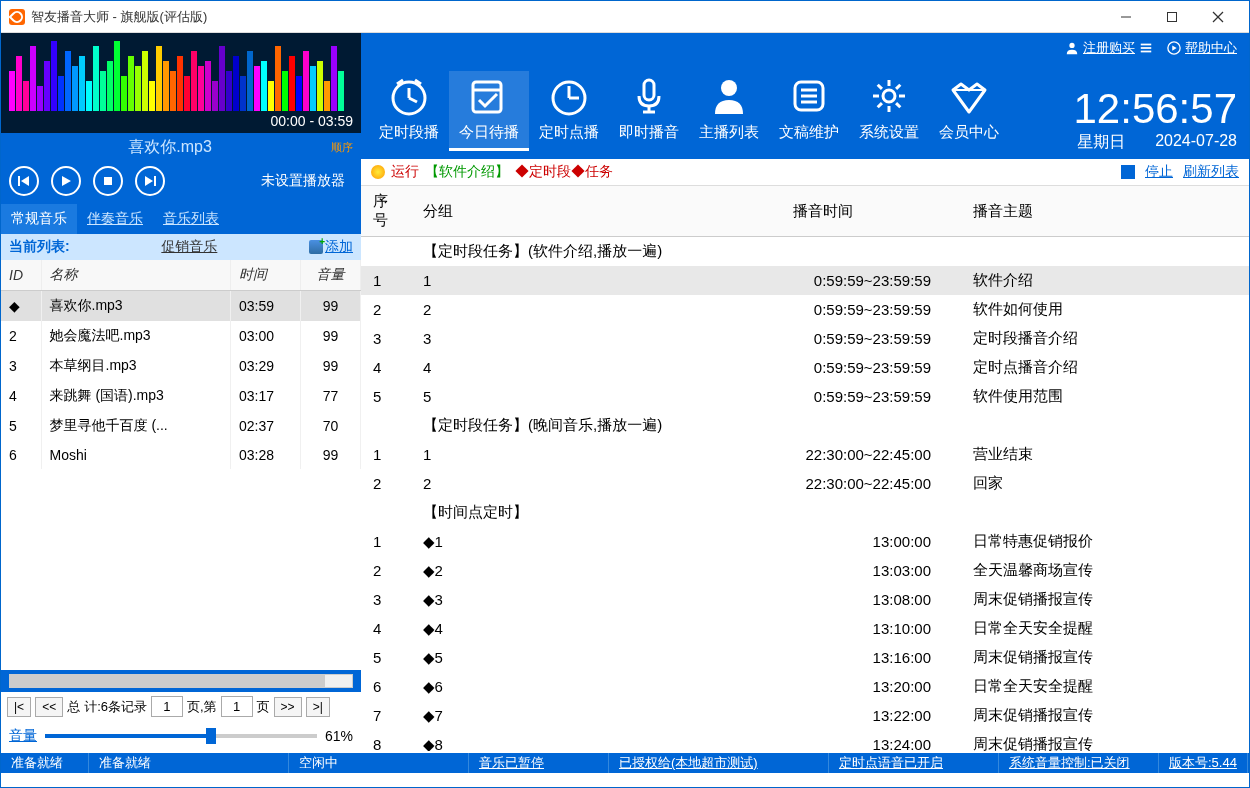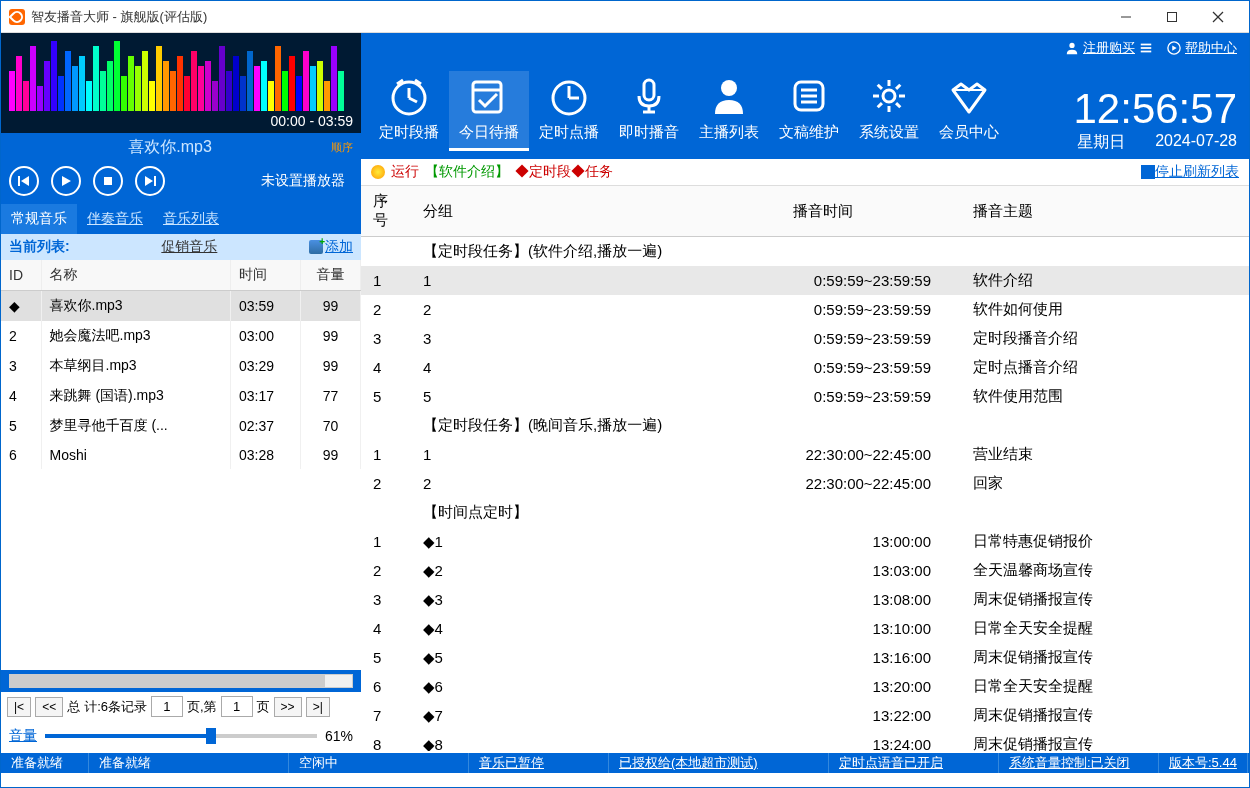--- a/index.html
+++ b/index.html
@@ -33,21 +33,21 @@
 
 .listheader { display: flex; align-items: center; background: #cce6ff; padding: 4px 8px; font-size: 14px; }
 .listheader .label { color: #0066d6; font-weight: bold; }
 .listheader .name { flex: 1; text-align: center; text-decoration: underline; color: #333; }
 .listheader .add { color: #0066d6; text-decoration: underline; cursor: pointer; display: flex; align-items: center; gap: 2px; }
 .addicon { width: 14px; height: 14px; background: linear-gradient(#4a90e2, #2e6da4); border-radius: 2px; position: relative; }
 .addicon::after { content: "+"; position: absolute; right: -2px; top: -4px; color: #0a0; font-size: 10px; font-weight: bold; }
 
 .playlist { flex: 1; background: #fff; overflow: auto; }
 .playlist table { width: 100%; border-collapse: collapse; font-size: 14px; }
-.playlist th { text-align: left; padding: 6px 8px; border-bottom: 1px solid #ccc; border-right: 1px solid #eee; font-weight: normal; color: #333; background: #f8f8f8; }
+.playlist th { text-align: left; padding: 6px 8px; border-bottom: 1px solid #ccc; border-right: 1px solid #eee; font-weight: normal; color: #333; background: #f8f8f8; font-style: italic; }
 .playlist td { padding: 6px 8px; border-right: 1px solid #f0f0f0; }
 .playlist tr.selected td { background: #e0e0e0; }
 .playlist .col-id { width: 40px; }
 .playlist .col-time { width: 70px; text-align: left; }
 .playlist .col-vol { width: 60px; text-align: center; }
 
 .scrollbar-h { height: 14px; background: #f0f0f0; border: 1px solid #ccc; margin: 4px 8px; position: relative; }
 .scrollbar-h .thumb { position: absolute; left: 0; width: 92%; height: 100%; background: #ccc; }
 
 .pager { display: flex; align-items: center; padding: 4px 6px; gap: 4px; background: #fff; font-size: 13px; }
@@ -70,21 +70,21 @@
 .tbitem.active { background: rgba(255,255,255,0.15); border-bottom: 3px solid #fff; }
 .clockbox { position: absolute; right: 12px; bottom: 6px; text-align: right; color: #fff; }
 .clockbox .time { font-size: 42px; font-weight: 300; line-height: 1; }
 .clockbox .date { font-size: 16px; display: flex; gap: 30px; justify-content: flex-end; margin-top: 2px; }
 
 .infobar { display: flex; align-items: center; padding: 4px 10px; font-size: 14px; gap: 6px; border-bottom: 1px solid #ddd; }
 .bulb { width: 14px; height: 14px; background: radial-gradient(#ffeb3b, #ff9800); border-radius: 50%; }
 .infobar .run { color: #cc0000; }
 .infobar .bracket { color: #009900; }
 .infobar .diamond { color: #cc0000; }
-.infobar .actions { margin-left: auto; display: flex; gap: 0; align-items: center; }
+.infobar .actions { margin-left: auto; display: flex; gap: 10px; align-items: center; }
 .stopsquare { width: 14px; height: 14px; background: #0066d6; }
 .infobar .actlink { color: #0066d6; text-decoration: underline; cursor: pointer; }
 
 .schedule { flex: 1; overflow: auto; }
 .schedule table { width: 100%; border-collapse: collapse; font-size: 15px; }
 .schedule th { text-align: left; padding: 6px 12px; font-weight: normal; border-bottom: 1px solid #ccc; background: #fafafa; }
 .schedule td { padding: 5px 12px; }
 .schedule .col-seq { width: 50px; }
 .schedule .col-group { width: 370px; }
 .schedule .col-time { width: 180px; }

